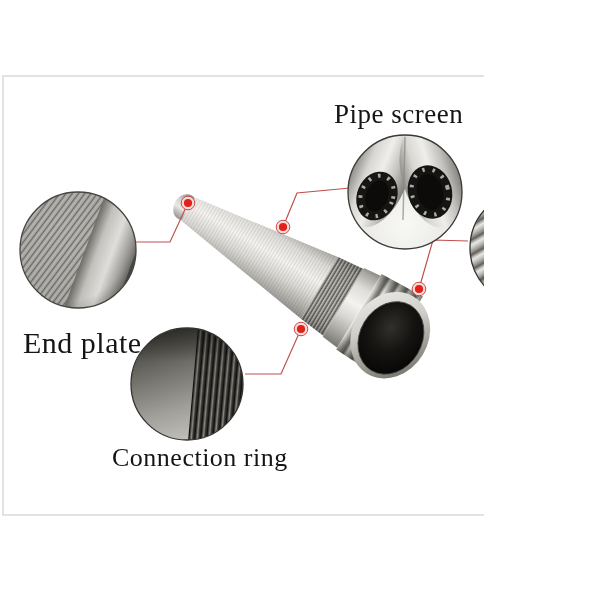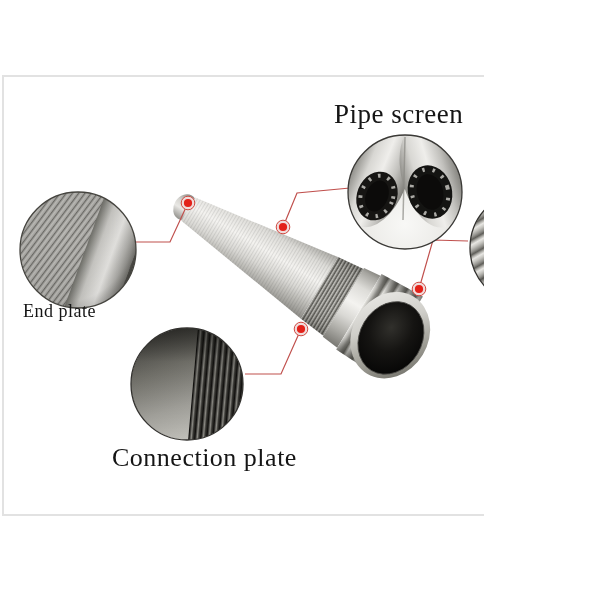--- a/index.html
+++ b/index.html
@@ -10,21 +10,21 @@
   .photo-frame{
     position:absolute;left:2px;top:75px;width:591px;height:441px;
     border:2px solid #e2e2e2;background:transparent;box-sizing:border-box;
   }
   .scene{position:absolute;left:0;top:0;width:600px;height:600px;}
   .callout-label{
     position:absolute;color:#151515;line-height:1.1;white-space:nowrap;
     letter-spacing:0.5px;
   }
   .lbl-pipe-screen{left:334px;top:100px;font-size:27px;}
-  .lbl-end-plate{left:23px;top:302px;font-size:18px;}
+  .lbl-end-plate{left:23px;top:326px;font-size:30px;}
   .lbl-thread{left:484px;top:306px;font-size:32px;}
   .lbl-connection-ring{left:112px;top:444px;font-size:26px;}
 </style>
 </head>
 <body>
 
 <div class="stage">
 
   <div class="photo-frame"></div>
 
@@ -250,15 +250,15 @@
       </g>
       <g>
         <circle cx="301" cy="329" r="6.8" fill="#f0dcdb" stroke="#d04a42" stroke-width="1"></circle>
         <circle cx="301" cy="329" r="4.1" fill="#e32119"></circle>
       </g>
     </g>
   </svg>
 
   <div class="callout-label lbl-pipe-screen">Pipe screen</div>
   <div class="callout-label lbl-end-plate">End plate</div>
-  <div class="callout-label lbl-connection-ring">Connection plate</div>
+  <div class="callout-label lbl-connection-ring">Connection ring</div>
 
 </div>
 
 </body></html>

